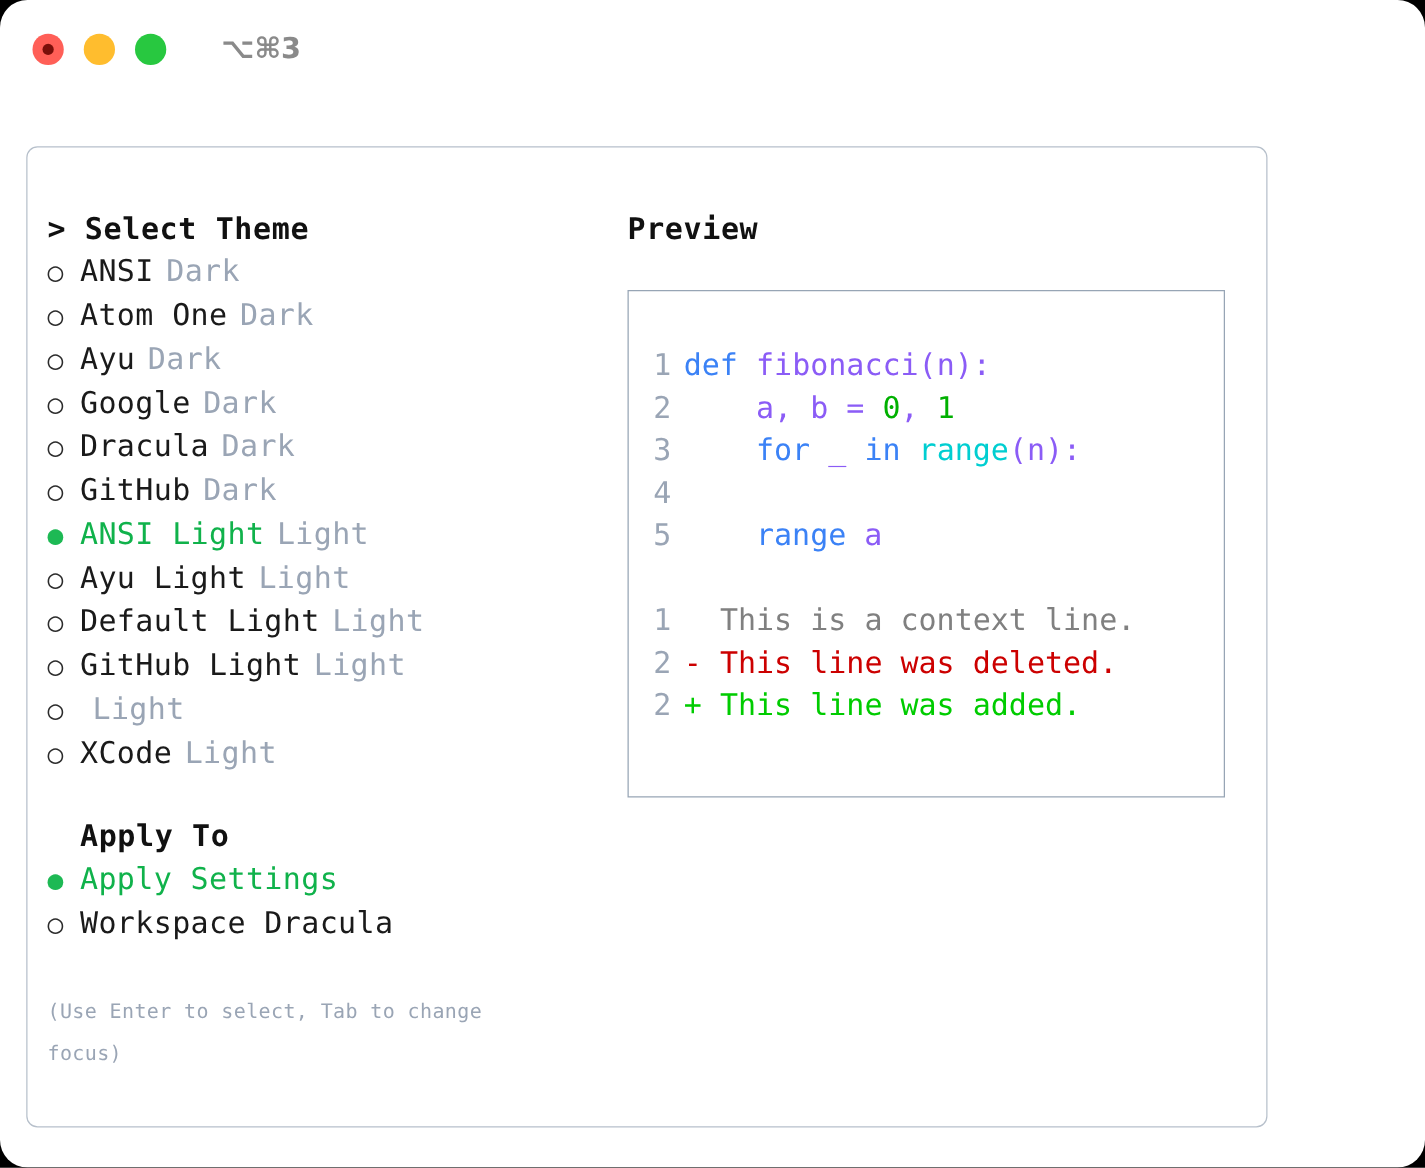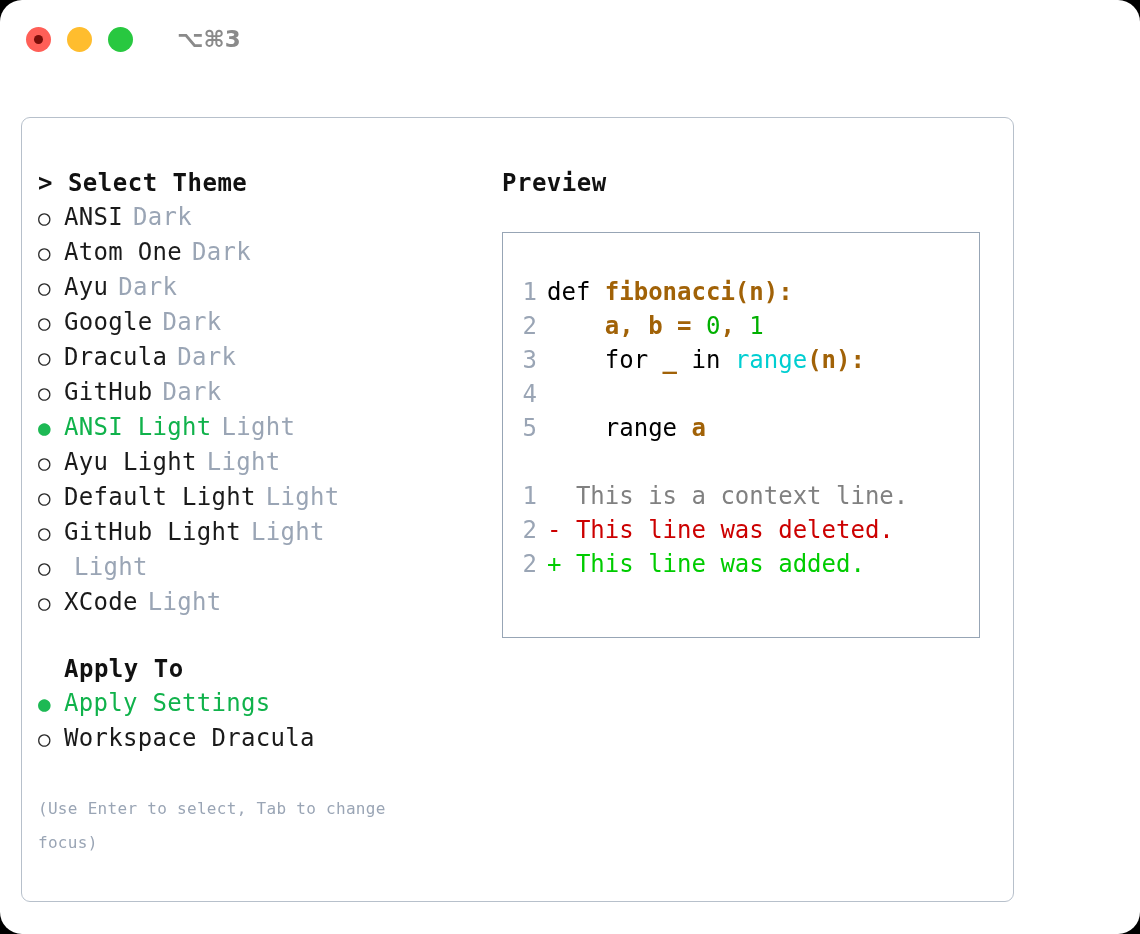--- a/index.html
+++ b/index.html
@@ -163,24 +163,24 @@
   }
   .lineno {
     display: inline-block;
     width: 44px;
     flex: 0 0 44px;
     text-align: right;
     color: #9aa5b5;
     padding-right: 10px;
   }
   .code-body { color: #111111; }
-  .tok-kw  { color: #000000; }
+  .tok-kw  { color: #3b82f6; }
   .tok-num { color: #00b000; }
   .tok-fn  { color: #00ced1; }
-  .tok-plain { color: #a16207; font-weight: bold; }
+  .tok-plain { color: #8b5cf6; }
 
   .diff-gap { height: 34px; }
   .diff-ctx { color: #808080; }
   .diff-del { color: #cc0000; }
   .diff-add { color: #00cc00; }
 </style>
 </head>
 <body>
 
 <div id="screen">

